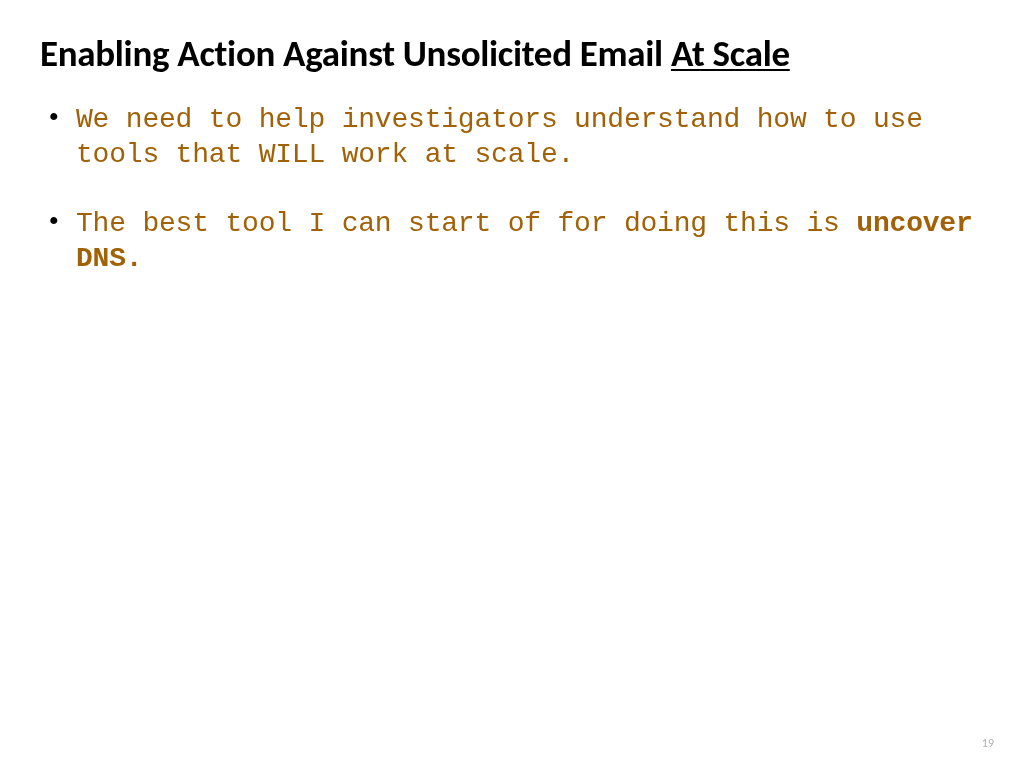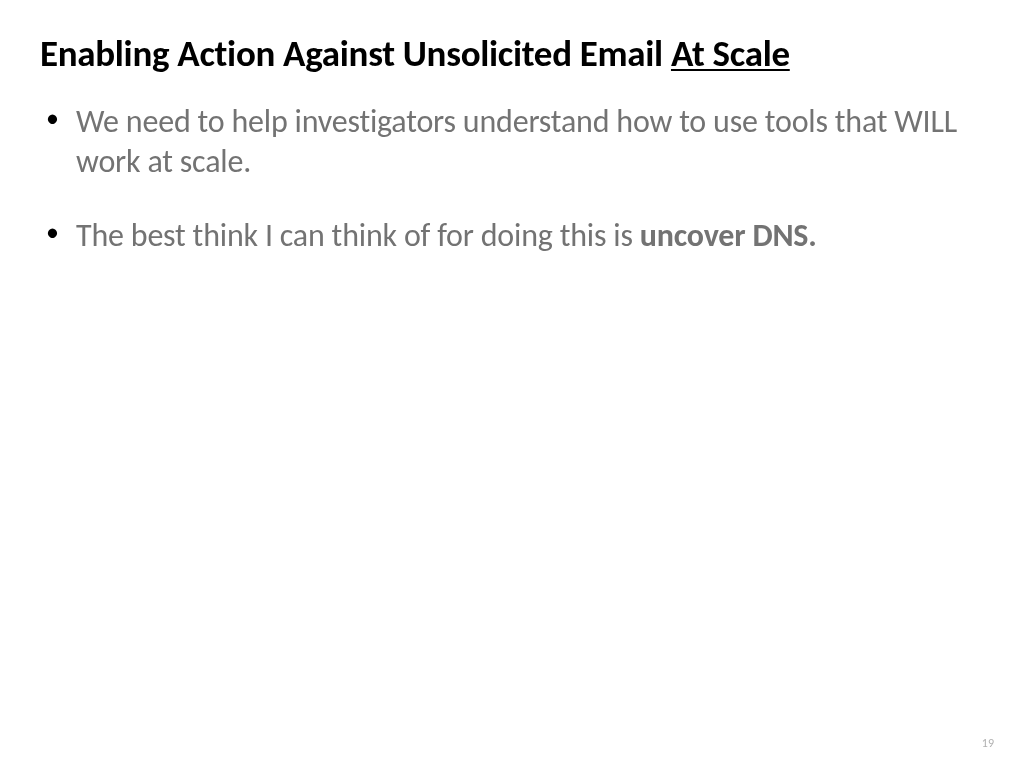--- a/index.html
+++ b/index.html
@@ -33,25 +33,26 @@
       text-decoration: underline;
       text-decoration-thickness: 2px;
       text-underline-offset: 3px;
     }
     ul.bullets {
       list-style: none;
       padding-left: 36px;
     }
     ul.bullets li {
       position: relative;
-      font-size: 32px;
+      font-size: 28px;
       line-height: 1.25;
       margin-bottom: 34px;
-      color: #737373;
+      color: #a16207;
       letter-spacing: -0.2px;
+      font-family: Liberation Mono, monospace;
     }
     ul.bullets li::before {
       content: "•";
       position: absolute;
       left: -30px;
       top: 0;
       font-size: 26px;
       color: #000;
     }
     .bold {
@@ -71,18 +72,18 @@
 <div class="slide">
   <h1 class="title">
     <span>Enabling Action Against Unsolicited Email </span><span class="underlined">At Scale</span>
   </h1>
 
   <ul class="bullets">
     <li>
       <span>We need to help investigators understand how to use tools that WILL work at scale.</span>
     </li>
     <li>
-      <span>The best think I can think of for doing this is </span><span class="bold">uncover DNS.</span>
+      <span>The best tool I can start of for doing this is </span><span class="bold">uncover DNS.</span>
     </li>
   </ul>
 
   <div class="page-number">19</div>
 </div>
 
 </body></html>

